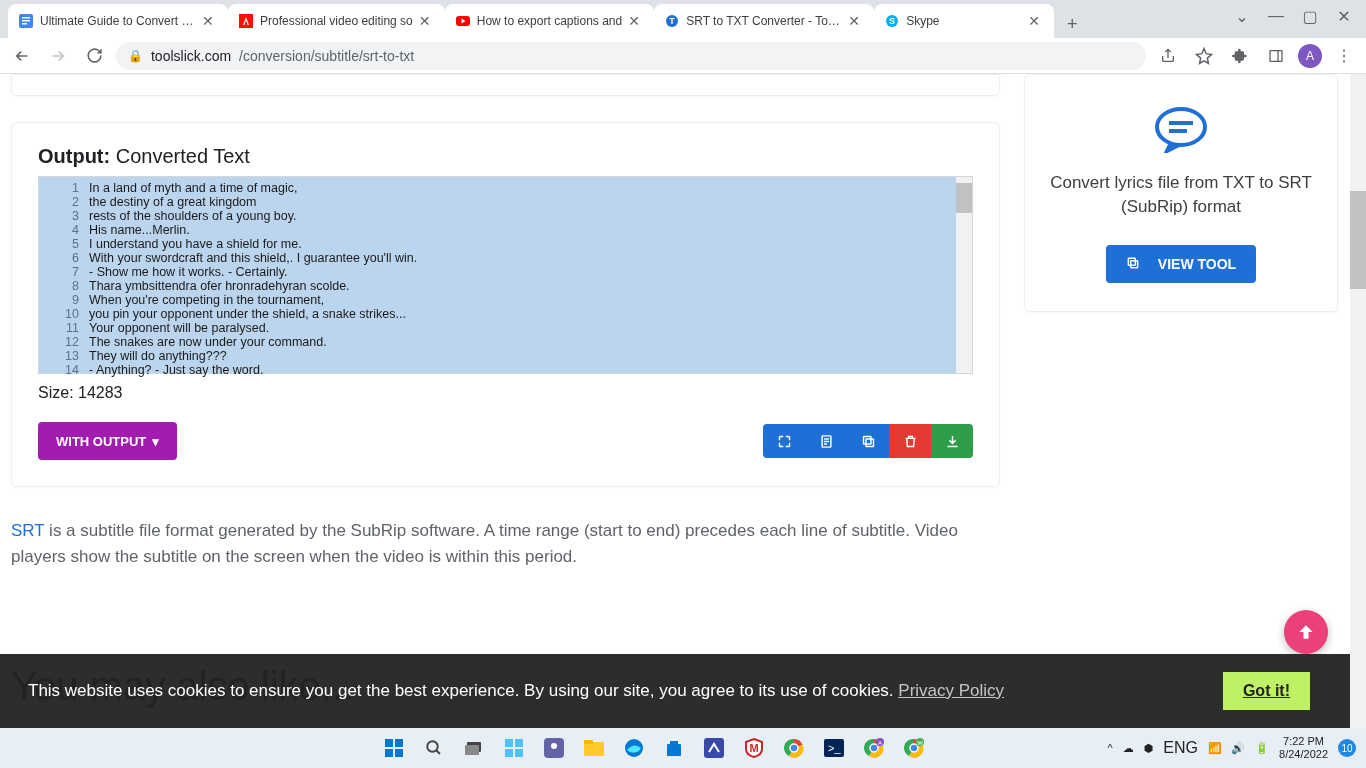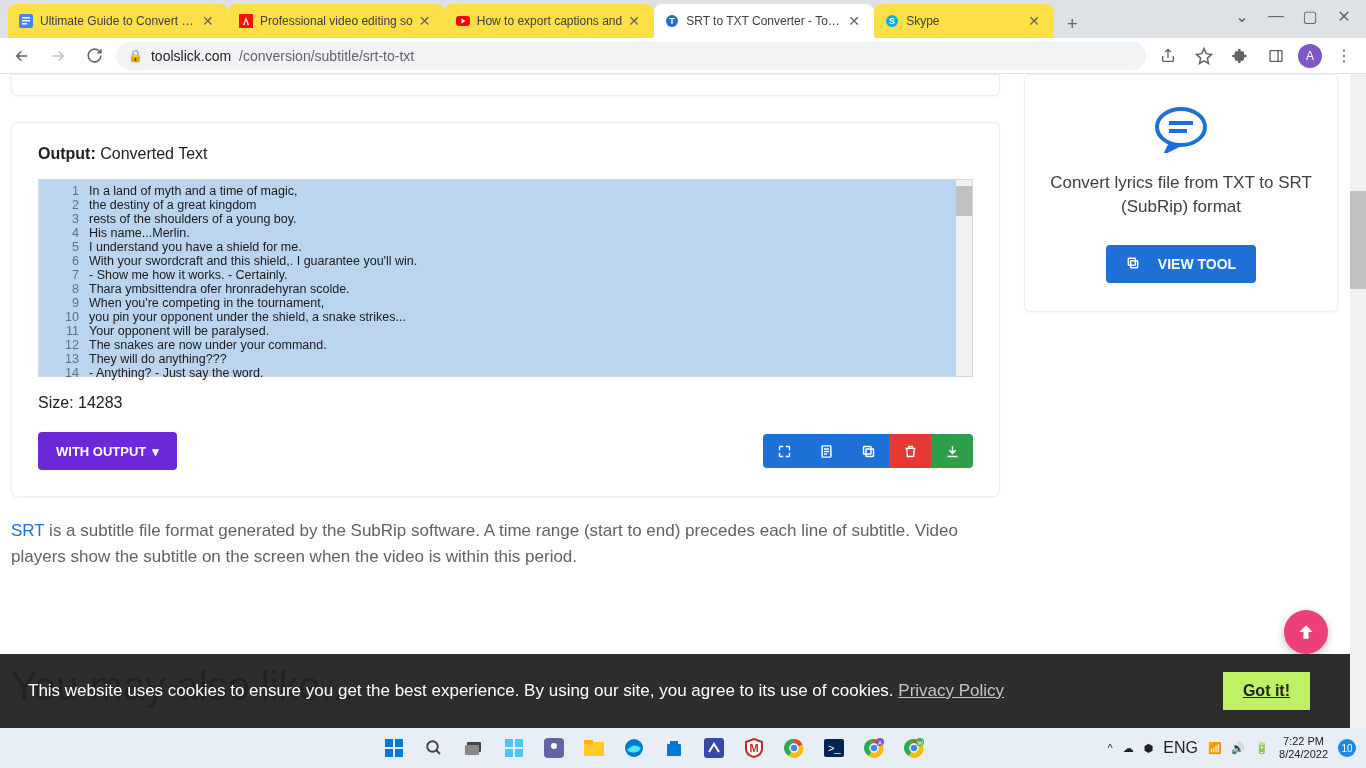--- a/index.html
+++ b/index.html
@@ -4,21 +4,21 @@
 <style>
 *{margin:0;padding:0;box-sizing:border-box;font-family:"Segoe UI",Arial,sans-serif}
 body{width:1366px;height:768px;overflow:hidden;background:#fff;position:relative}
 
 
 .win-controls{position:absolute;top:0;right:0;height:32px;display:flex;align-items:center;gap:18px;padding:0 14px}
 .win-controls span{width:16px;height:16px;display:flex;align-items:center;justify-content:center;color:#5f6368}
 
 
 .tabstrip{height:38px;background:#dee1e6;display:flex;align-items:flex-end;padding-left:8px;padding-right:200px}
-.tab{height:34px;min-width:200px;max-width:220px;background:#fde047;display:flex;align-items:center;padding:0 10px;font-size:12px;color:#3c4043;position:relative;border-radius:8px 8px 0 0;gap:6px}
+.tab{height:34px;min-width:200px;max-width:220px;background:#ffffff;display:flex;align-items:center;padding:0 10px;font-size:12px;color:#3c4043;position:relative;border-radius:8px 8px 0 0;gap:6px}
 .tab.active{background:#fff}
 .tab .favicon{width:16px;height:16px;flex-shrink:0;display:flex;align-items:center;justify-content:center}
 .tab .title{white-space:nowrap;overflow:hidden;text-overflow:ellipsis;flex:1}
 .tab .close{width:16px;height:16px;color:#5f6368;font-size:14px;flex-shrink:0}
 .newtab{width:28px;height:28px;display:flex;align-items:center;justify-content:center;color:#5f6368;font-size:18px;margin-left:4px}
 
 
 .addrbar{height:36px;background:#fff;display:flex;align-items:center;padding:0 8px;gap:8px;border-bottom:1px solid #e0e0e0}
 .nav-ico{width:28px;height:28px;display:flex;align-items:center;justify-content:center;color:#5f6368;border-radius:50%}
 .nav-ico.disabled{color:#bdc1c6}
@@ -29,35 +29,35 @@
 .profile-badge{width:24px;height:24px;background:#7e57c2;border-radius:50%;color:#fff;display:flex;align-items:center;justify-content:center;font-size:12px;font-weight:500}
 
 
 .viewport{height:calc(768px - 38px - 36px - 40px);overflow:hidden;background:#fff;position:relative}
 
 
 .main-panel{position:absolute;left:11px;top:0;width:989px}
 .card{background:#fff;border-radius:6px;border:1px solid #eee;box-shadow:0 1px 3px rgba(0,0,0,.04)}
 .card-top{height:22px;border-radius:0 0 6px 6px;margin-bottom:26px}
 .card-output{padding:22px 26px 26px}
-.output-head{font-size:16px;color:#202124;margin-bottom:16px}
+.output-head{font-size:20px;color:#202124;margin-bottom:8px}
 .output-head .bold{font-weight:700}
 
 
 .editor{border:1px solid #cfd8dc;background:#bcd5ee;height:198px;position:relative;display:flex;font-family:Consolas,monospace;font-size:12.5px;line-height:14px}
 .gutter{width:50px;background:#bcd5ee;text-align:right;padding:4px 10px 4px 0;color:#5a7187}
 .code{flex:1;padding:4px 0;white-space:pre;color:#1a1a1a}
 .editor-scroll{position:absolute;right:0;top:0;width:16px;height:100%;background:#f1f1f1}
 .editor-thumb{width:16px;height:30px;background:#c1c1c1;margin-top:6px}
 
-.size-row{margin-top:17px;font-size:16px;color:#202124}
+.size-row{margin-top:10px;font-size:16px;color:#202124}
 .size-row .lbl{}
 
 .btn-row{margin-top:20px;display:flex;justify-content:space-between;align-items:center}
-.with-output{background:#6d28d9;color:#fff;border:none;height:38px;padding:0 18px;font-size:13px;font-weight:600;border-radius:4px;display:flex;align-items:center;gap:6px}
+.with-output{background:#a21caf;color:#fff;border:none;height:38px;padding:0 18px;font-size:13px;font-weight:600;border-radius:4px;display:flex;align-items:center;gap:6px}
 .icon-btns{display:flex}
 .icon-btn{width:42px;height:34px;display:flex;align-items:center;justify-content:center;color:#fff}
 .ib-blue{background:#1e6fd6}
 .ib-red{background:#e53935}
 .ib-green{background:#2e9e4a}
 .icon-btn:first-child{border-radius:4px 0 0 4px}
 .icon-btn:last-child{border-radius:0 4px 4px 0}
 
 .desc{position:absolute;left:11px;top:444px;width:970px;font-size:17px;line-height:26px;color:#5f6368}
 .desc a{color:#1e6fd6;text-decoration:none}

